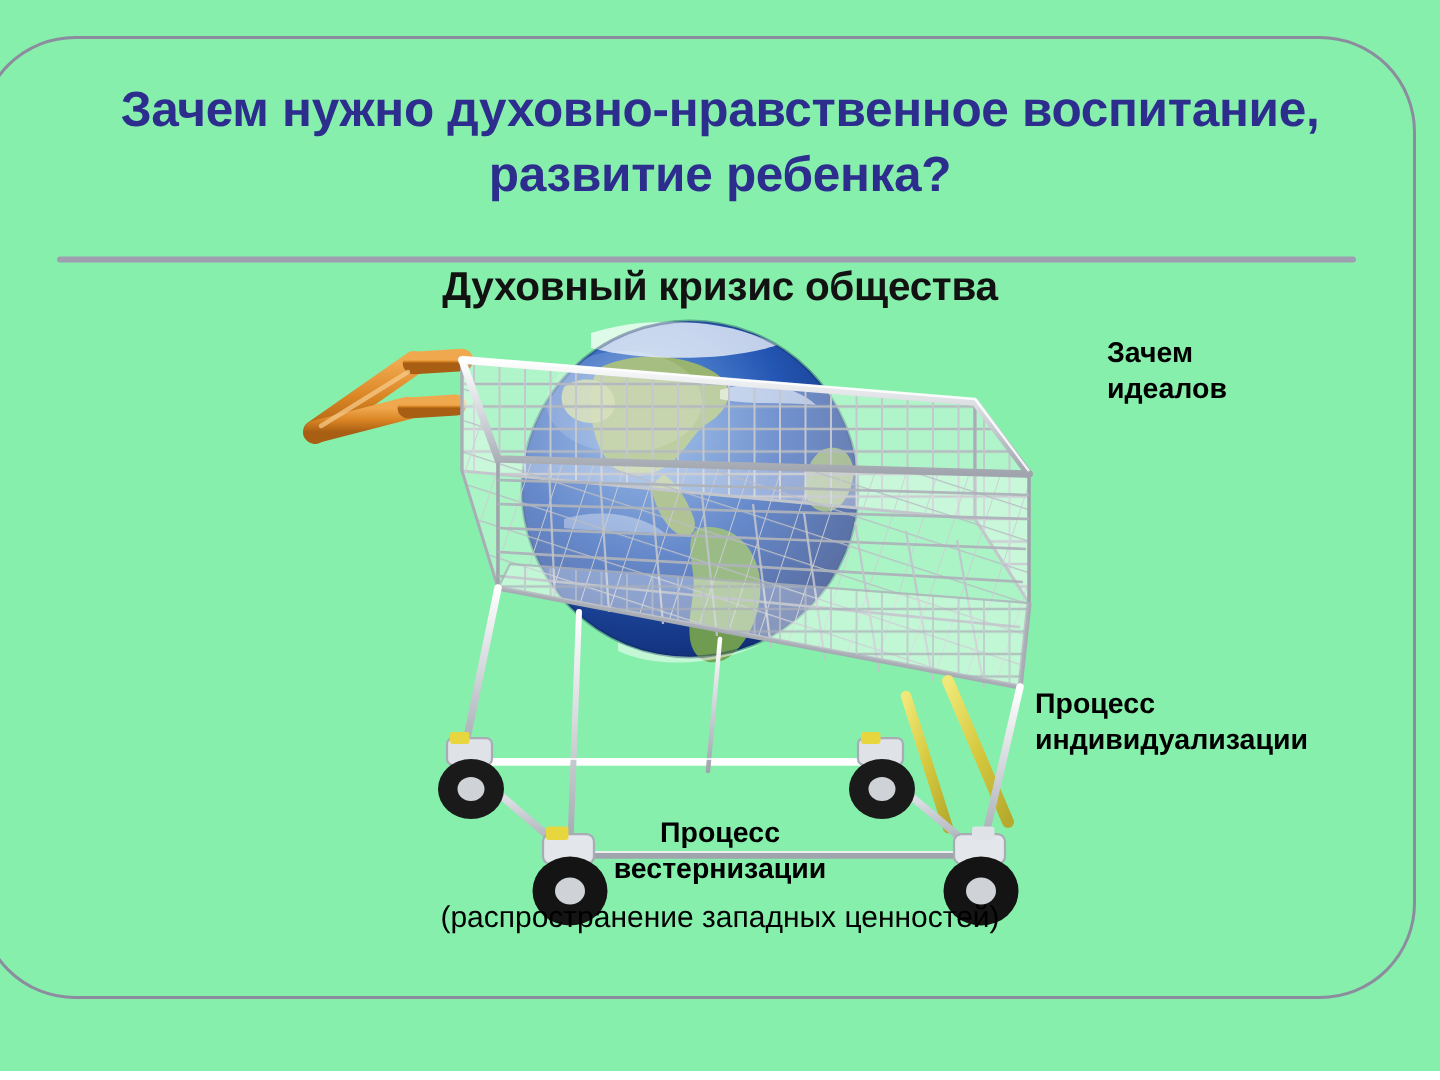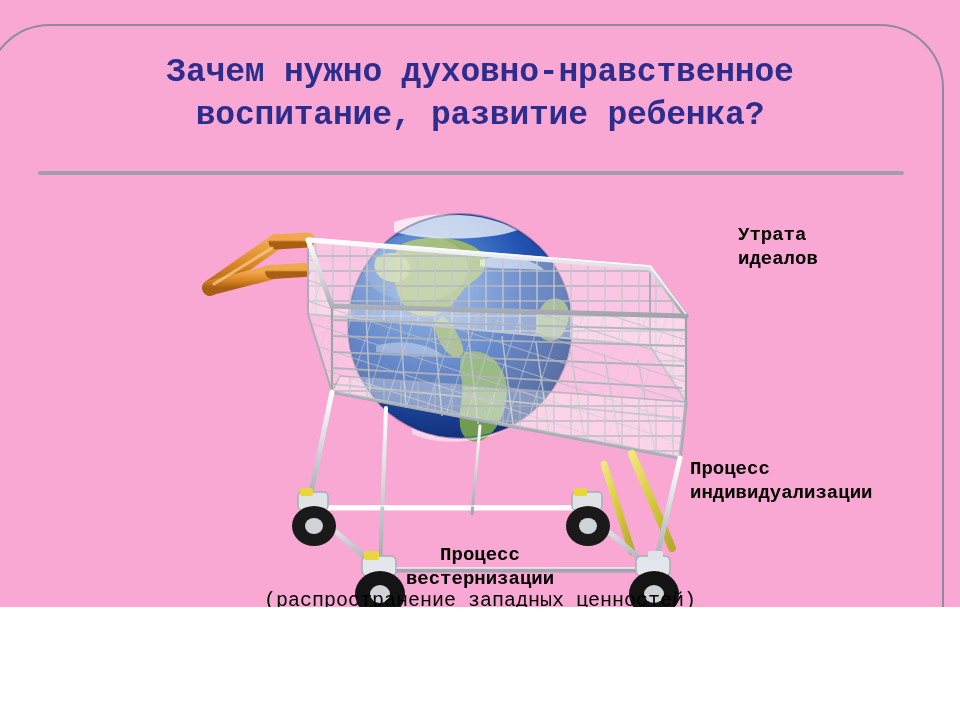--- a/index.html
+++ b/index.html
@@ -4,24 +4,24 @@
 <title>Духовный кризис общества</title>
 <style>
   html, body {
     margin: 0;
     padding: 0;
     background: #ffffff;
   }
   #slide {
     position: relative;
     width: 960px;
-    height: 607px;
-    background: #f9a8d4;
+    height: 714px;
+    background: #86efac;
     overflow: hidden;
-    font-family: Liberation Mono, monospace;
+    font-family: Liberation Sans, sans-serif;
   }
 
   
   .frame {
     position: absolute;
     left: -14px;
     top: 24px;
     width: 958px;
     height: 642px;
     border: 2px solid #8c8c9e;
@@ -87,21 +87,21 @@
   #lbl-pereocenka { left: 24px;  top: 206px; }
   #lbl-razrushenie{ left: 62px;  top: 404px; }
   #lbl-utrata     { left: 738px; top: 224px; }
   #lbl-potrebit   { left: 698px; top: 350px; }
   #lbl-process-ind{ left: 690px; top: 458px; }
   #lbl-process-west{
     left: 0px; top: 544px; width: 960px;
     text-align: center;
   }
   #lbl-rasprostr {
-    left: 0px; top: 588px; width: 960px;
+    left: 0px; top: 600px; width: 960px;
     text-align: center;
   }
 
   
   .art {
     position: absolute;
     left: 180px;
     top: 196px;
     width: 540px;
     height: 430px;
@@ -113,20 +113,21 @@
 <body>
 
 <div id="slide">
 
   <div class="frame"></div>
 
   <div class="title">Зачем нужно духовно-нравственное воспитание, развитие ребенка?</div>
 
   <div class="divider"></div>
 
+  <div class="subtitle">Духовный кризис общества</div>
 
   <div class="art">
     <svg viewBox="0 0 540 430" xmlns="http://www.w3.org/2000/svg">
       <defs>
 
         <pattern id="mesh" width="17" height="15" patternUnits="userSpaceOnUse">
           <rect width="17" height="15" fill="#fdfdfe" fill-opacity="0.35"></rect>
           <path d="M0 0 H17 M0 15 H17" stroke="#b4b8c0" stroke-width="1.6"></path>
           <path d="M0 0 V15 M17 0 V15" stroke="#c3c7ce" stroke-width="1.3"></path>
         </pattern>
@@ -291,21 +292,21 @@
           <rect x="468" y="355" width="15" height="9" rx="2" fill="#dfe3e8"></rect>
           <ellipse cx="474" cy="398" rx="25" ry="23" fill="#141414"></ellipse>
           <ellipse cx="474" cy="398" rx="10" ry="9" fill="#cfd3d8"></ellipse>
         </g>
       </g>
     </svg>
   </div>
 
 
 
-  <div class="label" id="lbl-utrata">Утрата
+  <div class="label" id="lbl-utrata">Зачем
  идеалов</div>
 
 
   <div class="label" id="lbl-process-ind">Процесс
 индивидуализации</div>
 
   <div class="label" id="lbl-process-west">Процесс
 вестернизации</div>
 
   <div class="label sub" id="lbl-rasprostr">(распространение западных ценностей)</div>

